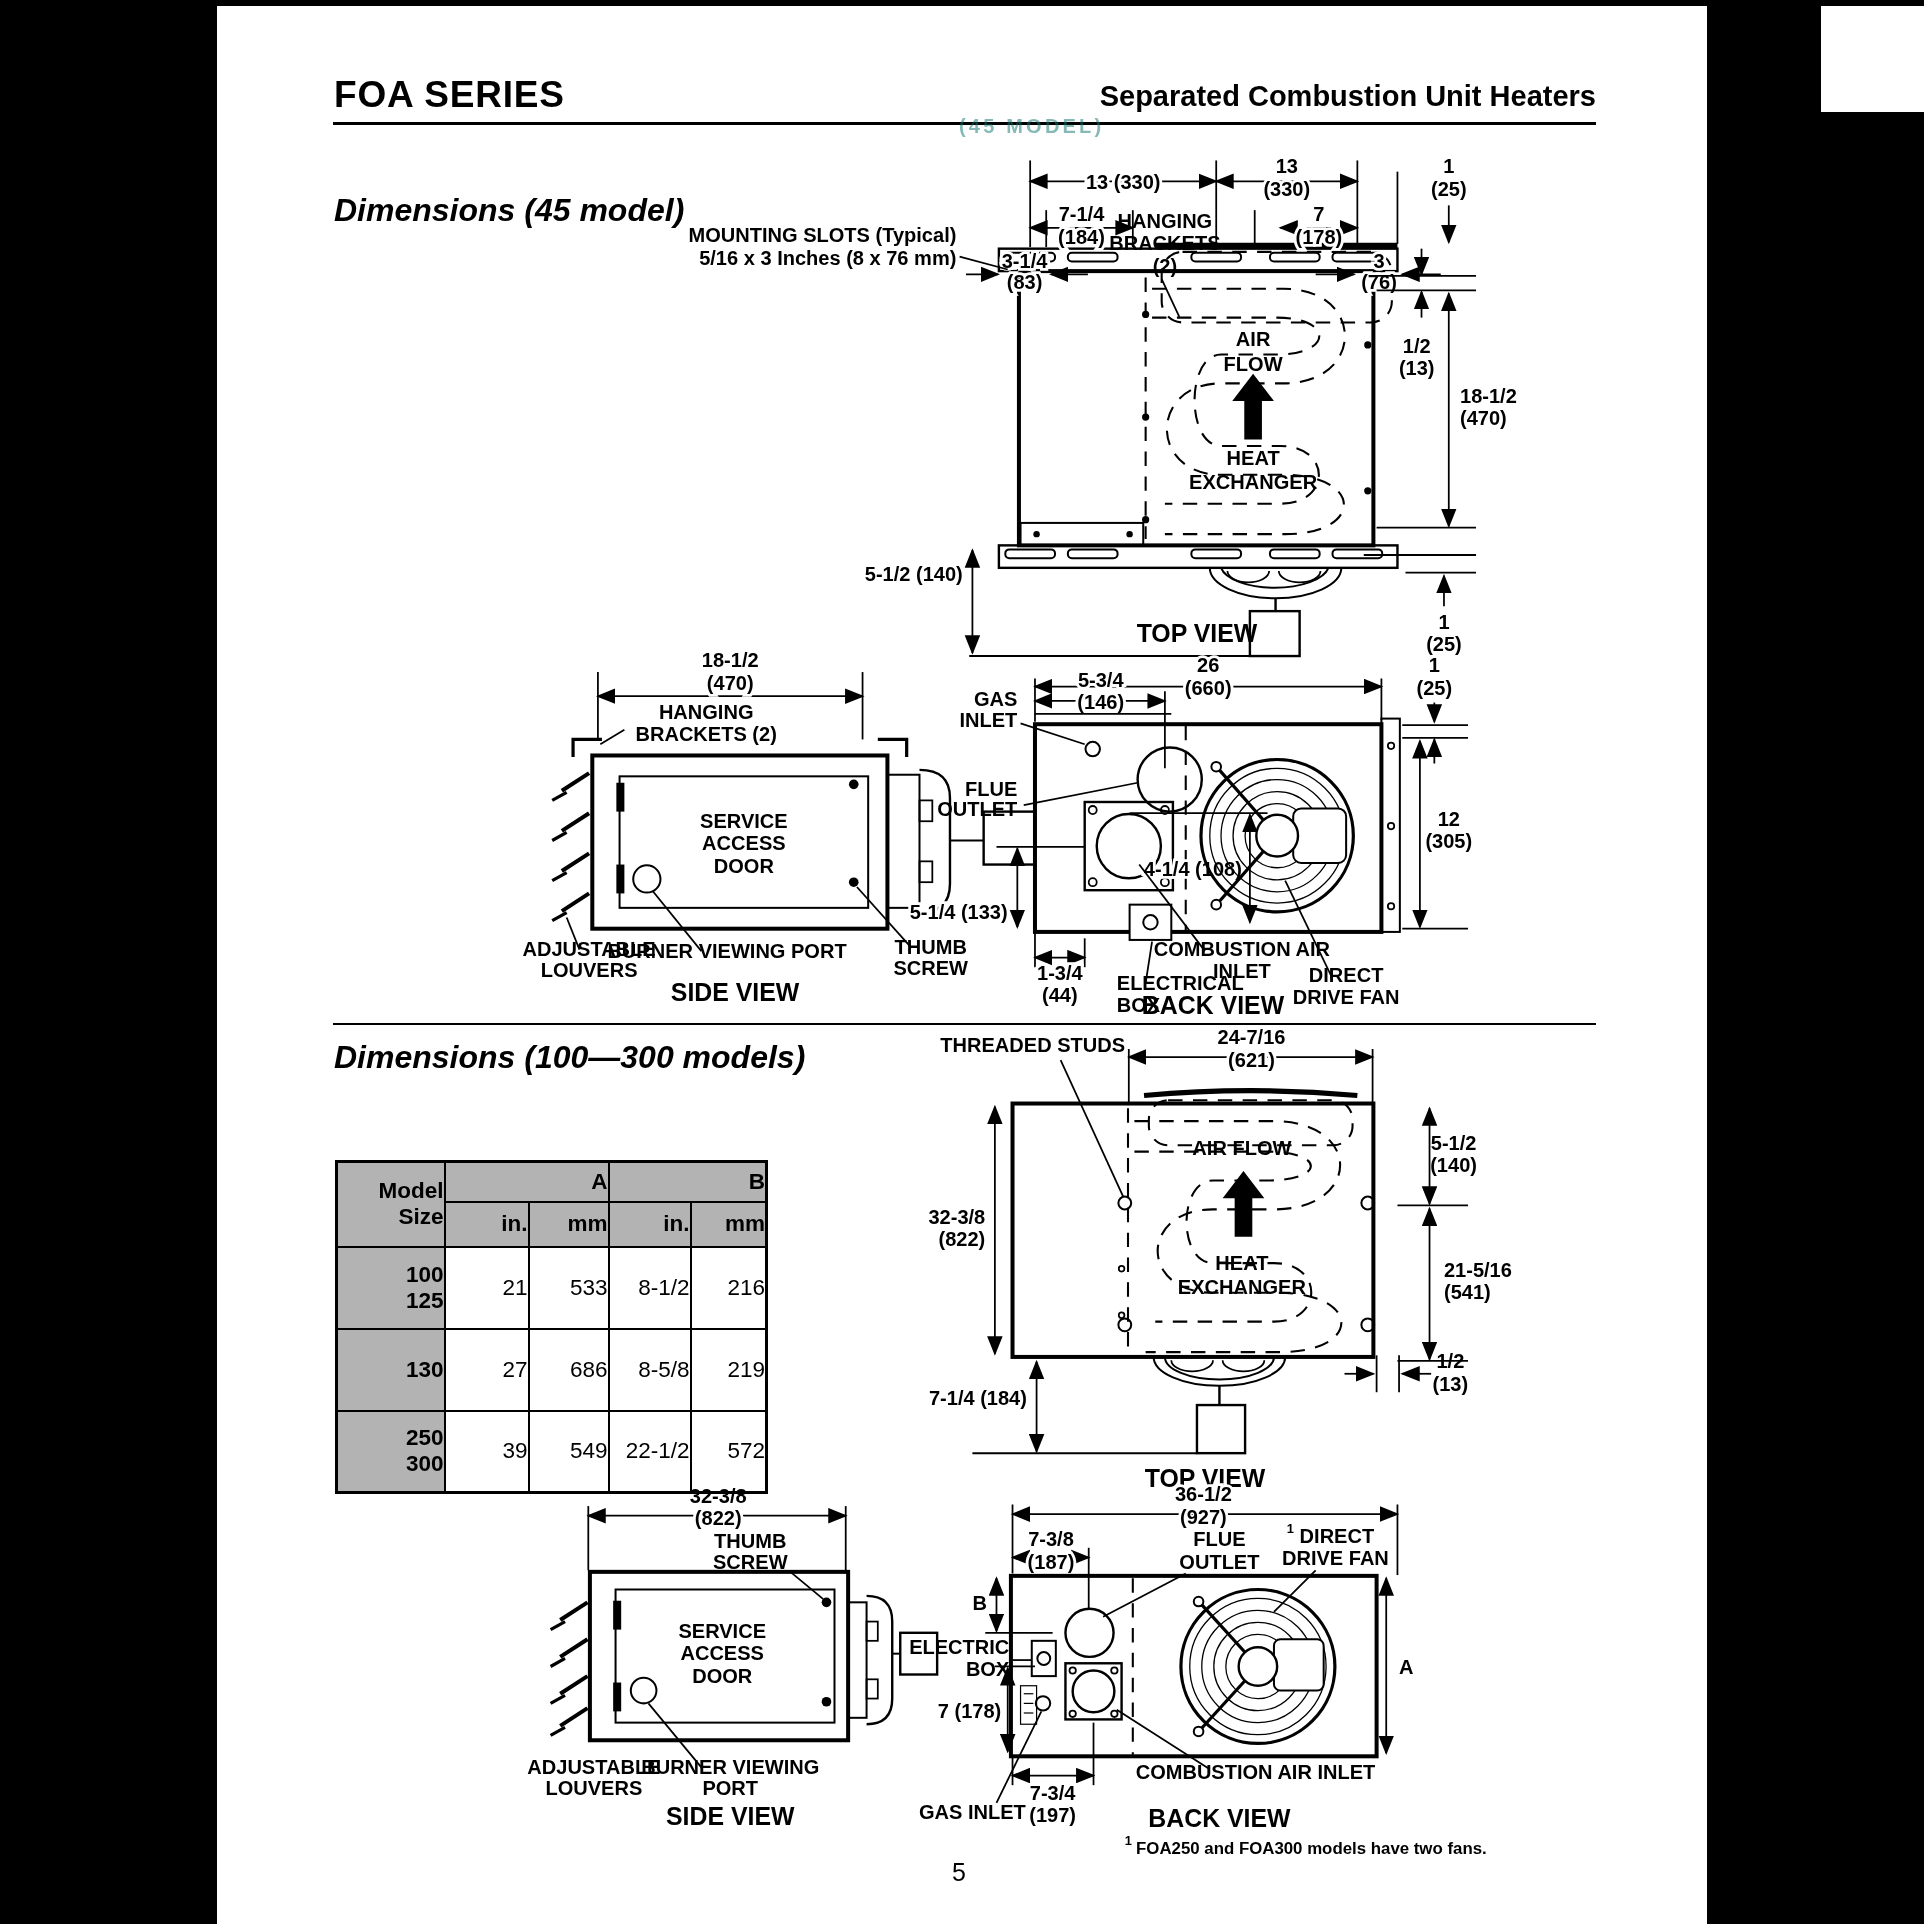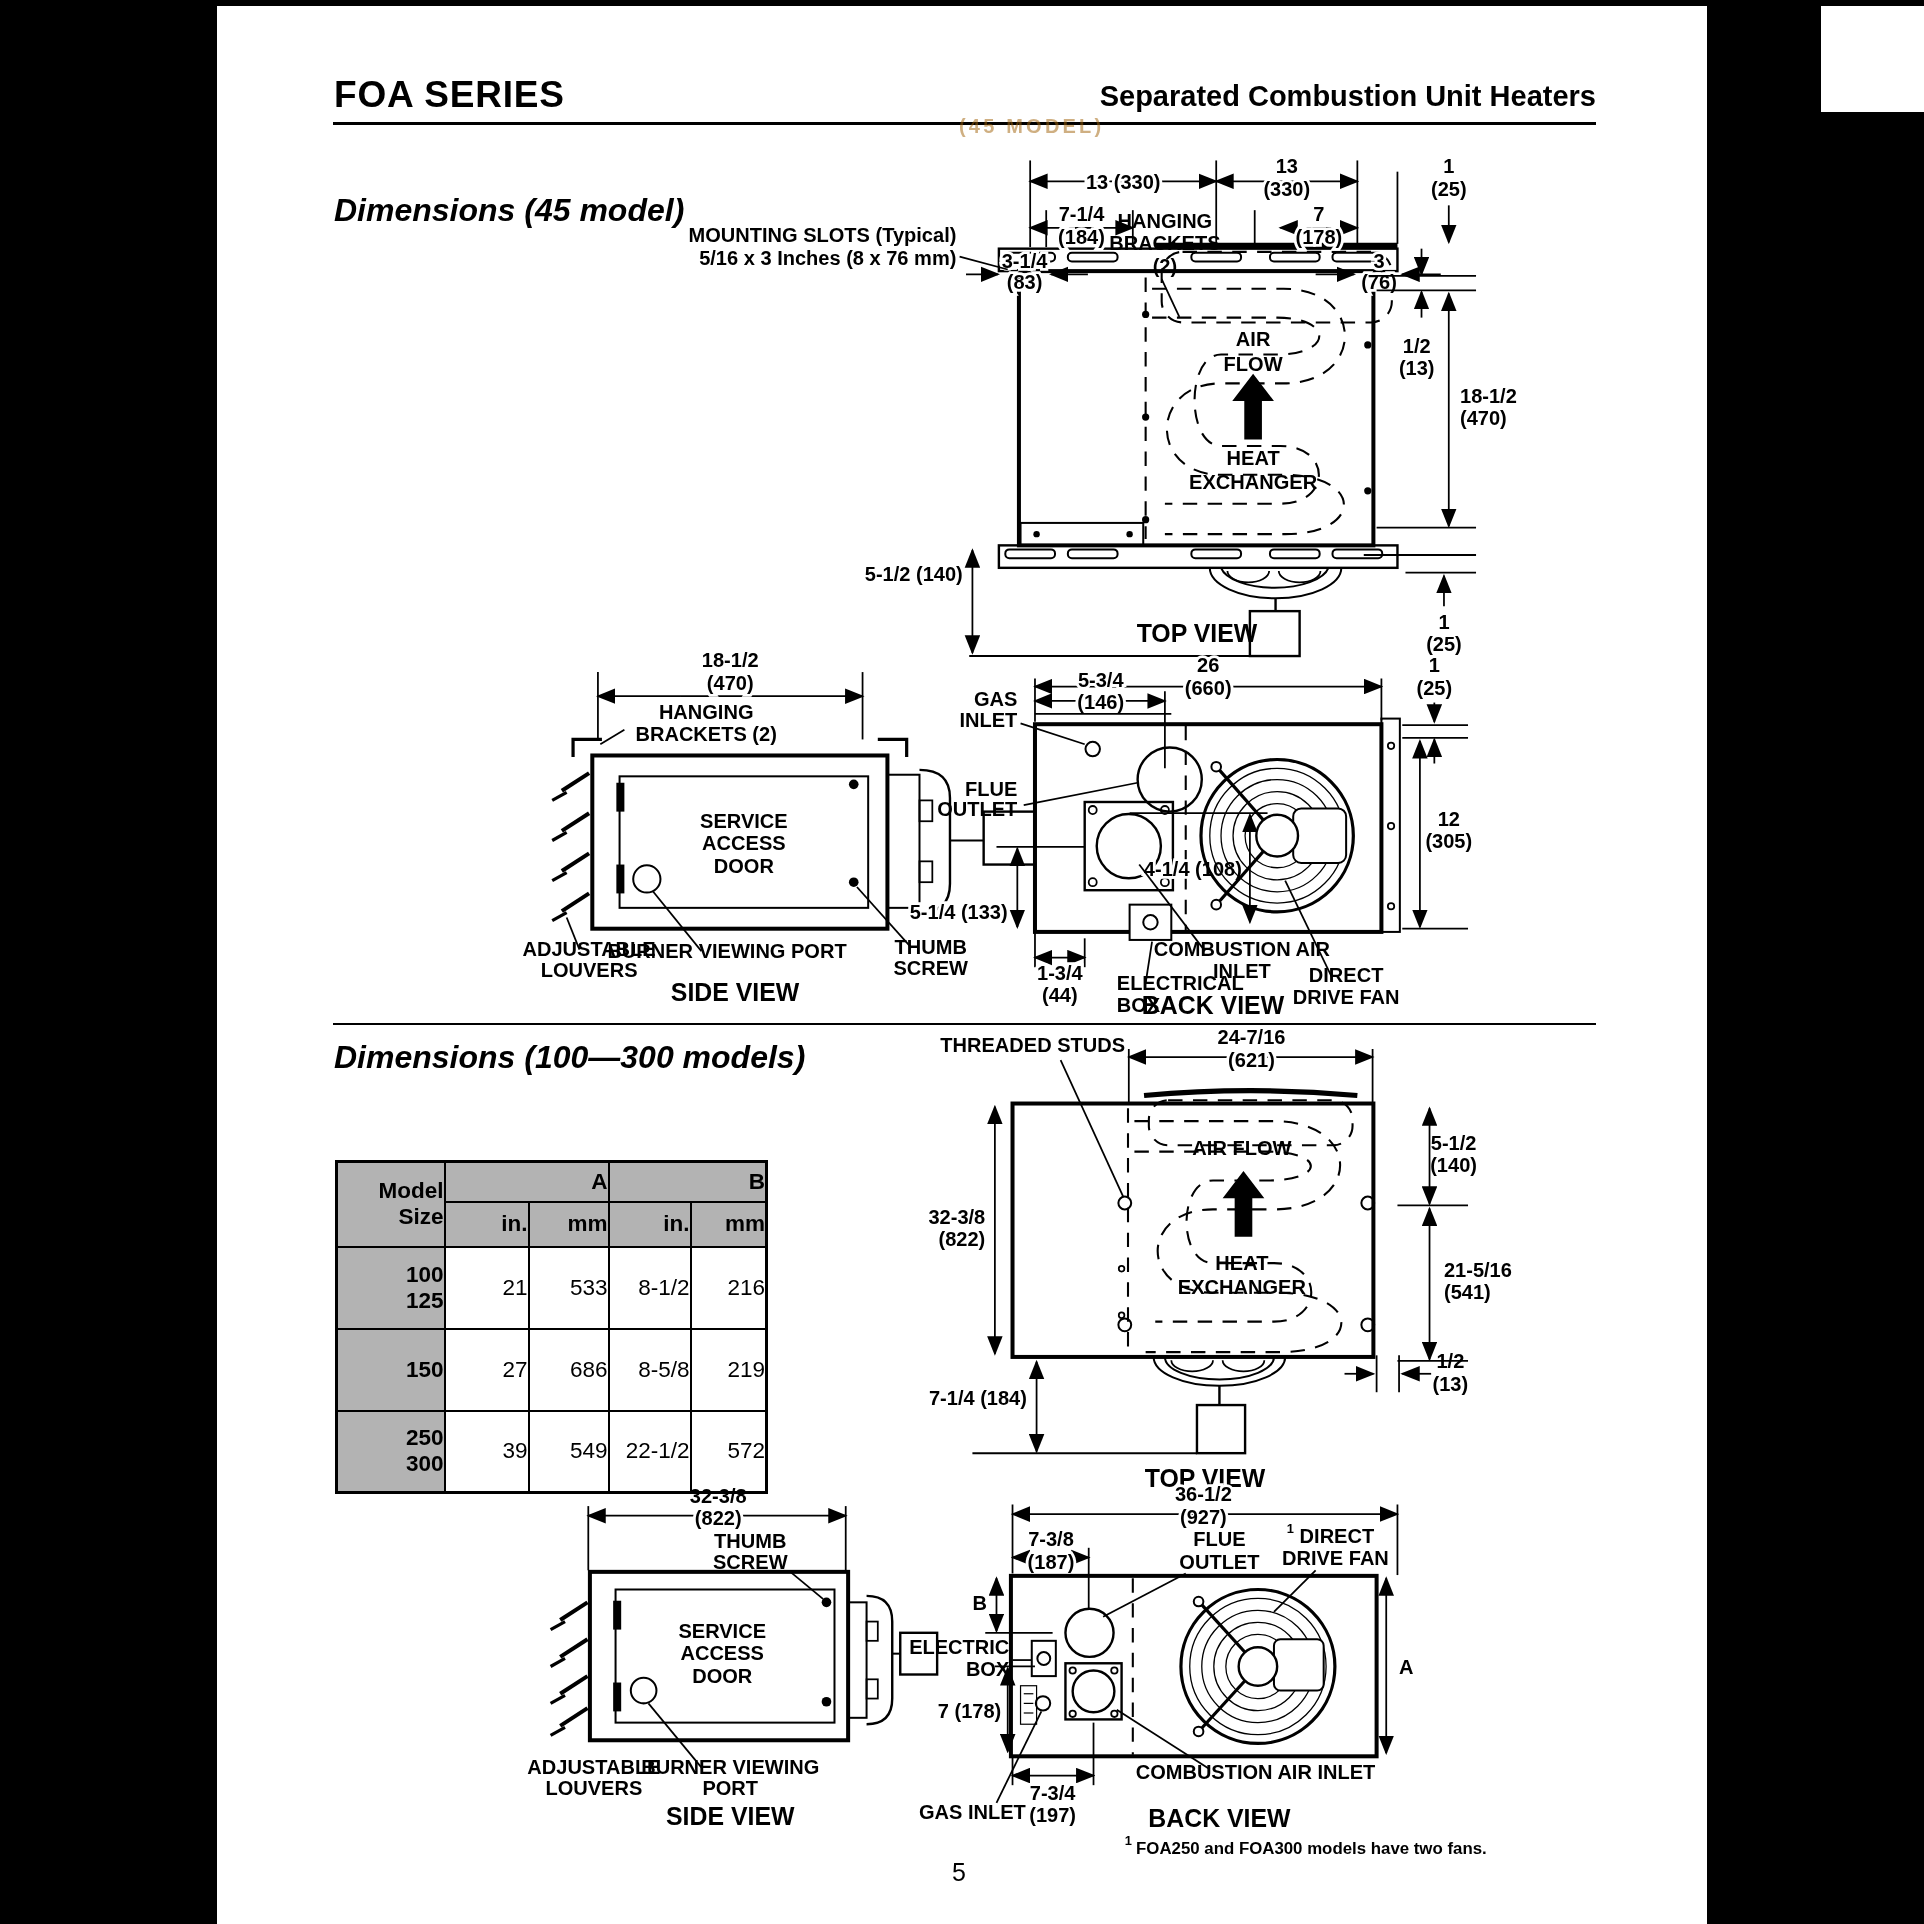--- a/index.html
+++ b/index.html
@@ -4,21 +4,21 @@
 <style>
   html,body{margin:0;padding:0;background:#777;}
   .page{position:relative;width:1925px;height:1925px;background:#fff;overflow:hidden;
         font-family:"Liberation Sans",sans-serif;color:#000;}
   .abs{position:absolute;}
   .bar{background:#000;}
   .h-left{font-size:37px;font-weight:700;letter-spacing:0.8px;}
   .h-right{font-size:29px;font-weight:700;text-align:right;}
   .rule{background:#000;height:3.2px;}
   .sect{font-size:32px;font-weight:700;font-style:italic;}
-  .ghost{font-size:20px;font-weight:700;color:#a16207;opacity:.5;letter-spacing:3.2px;}
+  .ghost{font-size:20px;font-weight:700;color:#0f766e;opacity:.5;letter-spacing:3.2px;}
   .pagenum{font-size:25px;text-align:center;}
   svg text{font-family:"Liberation Sans",sans-serif;font-weight:700;font-size:25px;fill:#000;stroke:none;}
   svg .c{text-anchor:middle;} svg .e{text-anchor:end;}
   svg .dim{paint-order:stroke;stroke:#fff;stroke-width:7px;}
   svg .cap{font-size:31px;} svg .sup{font-size:16px;} svg .ft{font-size:21px;}
   svg line,svg path,svg rect,svg circle,svg ellipse{stroke:#000;fill:none;}
   .w2{stroke-width:2.2px;} .w25{stroke-width:2.5px;} .w3{stroke-width:3px;}
   .w4{stroke-width:4px;} .w5{stroke-width:5px;} .w6{stroke-width:6.5px;}
   .dsh{stroke-width:2.6px;stroke-dasharray:18 13;}
   .dl{stroke-width:2.2px;marker-start:url(#ah);marker-end:url(#ah);}
@@ -490,21 +490,21 @@
             <div>100</div>
             <div>125</div>
           </td>
         <td>21</td>
         <td>533</td>
         <td>8-1/2</td>
         <td>216</td>
       </tr>
       <tr class="r">
         <td class="g model">
-            <div>150</div>
+            <div>130</div>
             <div></div>
           </td>
         <td>27</td>
         <td>686</td>
         <td>8-5/8</td>
         <td>219</td>
       </tr>
       <tr class="r">
         <td class="g model">
             <div>250</div>

